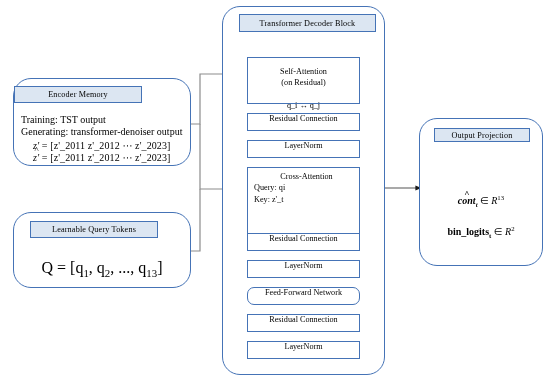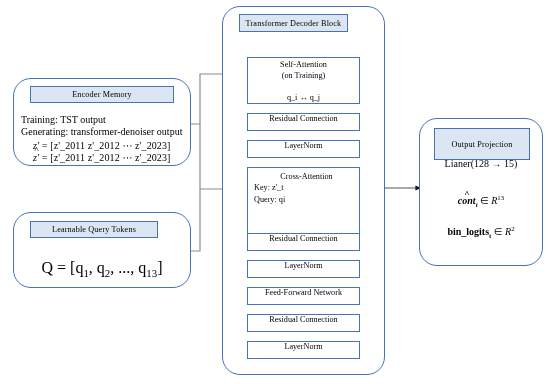--- a/index.html
+++ b/index.html
@@ -50,21 +50,21 @@
     border: 1.2px solid #4573b6;
     box-sizing: border-box;
     display: flex;
     align-items: flex-start;
     justify-content: center;
     font-size: 8.2px;
     color: #000;
     white-space: nowrap;
   }
   .box.tall {
-    align-items: flex-end;
+    align-items: center;
     justify-content: center;
     padding-top: 16px;
     text-align: center;
     line-height: 1.35;
   }
   .box.leftalign {
     align-items: flex-start;
     justify-content: flex-start;
     text-align: left;
     padding: 3px 0 0 6px;
@@ -153,21 +153,21 @@
       <path d="M303,332 L303,340" marker-end="url(#ahs)"></path>
     </g>
 
     <g stroke="#8c8c8c" stroke-width="1.4" fill="none">
       <path d="M383,188 L421,188" marker-end="url(#ah)"></path>
     </g>
   </svg>
 
   <div class="panel" style="left:13px; top:78px; width:178px; height:88px;">
   </div>
-  <div class="hdr" style="left:30px; top:86px; width:144px; height:17px;">
+  <div class="hdr" style="left:14px; top:86px; width:128px; height:17px;">
     <span>Encoder Memory</span>
   </div>
   <div class="txt" style="left:21px; top:113px;">
     <span>Training: TST output</span>
   </div>
   <div class="txt" style="left:21px; top:125px;">
     <span>Generating: transformer-denoiser output</span>
   </div>
 
   <div class="txt mono-ish" style="left:33px; top:139px;">
@@ -197,84 +197,81 @@
     <span>Learnable Query Tokens</span>
   </div>
   <div class="txt center bigq" style="left:13px; top:256px; width:178px;">
     <span>Q</span>
     <span>=</span>
     <span>[q</span><sub>1</sub><span>, q</span><sub>2</sub><span>, ..., q</span><sub>13</sub><span>]</span>
   </div>
 
   <div class="panel" style="left:222px; top:6px; width:163px; height:369px;">
   </div>
-  <div class="hdr" style="left:239px; top:14px; width:109px; height:18px;">
+  <div class="hdr" style="left:239px; top:14px; width:137px; height:18px;">
     <span>Transformer Decoder Block</span>
   </div>
 
   <div class="box tall" style="left:247px; top:57px; width:113px; height:47px;">
     <div>
       <span>Self-Attention</span><br>
-      <span>(on Training)</span><br>
+      <span>(on Residual)</span><br>
       <span style="display:inline-block;height:3px"></span><br>
       <span>q_i ↔ q_j</span>
     </div>
   </div>
 
   <div class="box" style="left:247px; top:113px; width:113px; height:18px;">
     <span>Residual Connection</span>
   </div>
 
   <div class="box" style="left:247px; top:140px; width:113px; height:18px;">
     <span>LayerNorm</span>
   </div>
 
   <div class="box leftalign" style="left:247px; top:167px; width:113px; height:68px;">
     <div style="width:100%;">
       <div style="text-align:center;">
         <span>Cross-Attention</span>
       </div>
       <div>
+        <span>Query: qi</span>
+      </div>
+      <div>
         <span>Key: z'_t</span>
       </div>
-      <div>
-        <span>Query: qi</span>
-      </div>
     </div>
   </div>
 
   <div class="box" style="left:247px; top:233px; width:113px; height:18px;">
     <span>Residual Connection</span>
   </div>
 
   <div class="box" style="left:247px; top:260px; width:113px; height:18px;">
     <span>LayerNorm</span>
   </div>
 
-  <div class="box" style="left:247px; top:287px; width:113px; height:18px;">
+  <div class="box" style="left:247px; top:287px; width:113px; height:18px;border-radius:7px;">
     <span>Feed-Forward Network</span>
   </div>
 
   <div class="box" style="left:247px; top:314px; width:113px; height:18px;">
     <span>Residual Connection</span>
   </div>
 
   <div class="box" style="left:247px; top:341px; width:113px; height:18px;">
     <span>LayerNorm</span>
   </div>
 
   <div class="panel" style="left:419px; top:118px; width:124px; height:148px;">
   </div>
-  <div class="hdr" style="left:434px; top:128px; width:96px; height:32px;">
+  <div class="hdr" style="left:434px; top:128px; width:96px; height:14px;">
     <span>Output Projection</span>
   </div>
 
-  <div class="txt center" style="left:419px; top:157px; width:124px;">
-    <span>Lianer(128 → 15)</span>
-  </div>
 
   <div class="txt center bold ital" style="left:419px; top:193px; width:124px;">
     <span class="hat">
       <span class="hatmark">^</span>
       <span>cont</span>
     </span><sub>t</sub>
     <span style="font-weight:normal;font-style:normal;">∈</span>
     <span style="font-weight:normal;">R</span><sup style="font-weight:normal;font-style:normal;">13</sup>
   </div>
 

